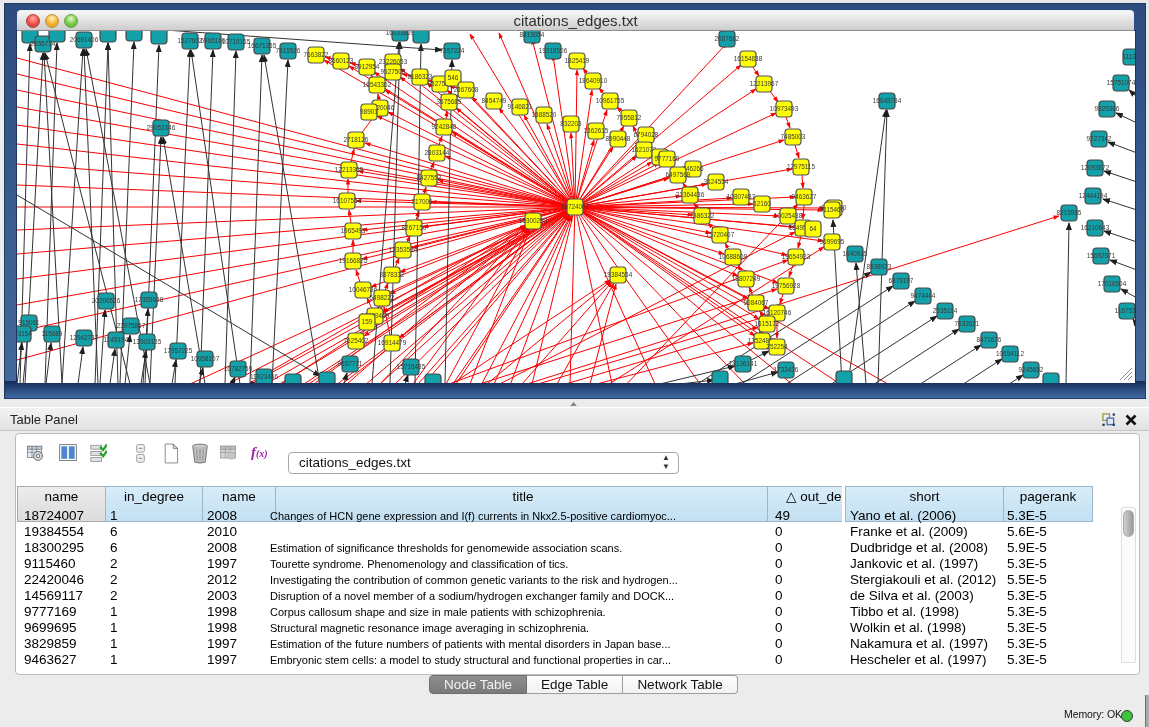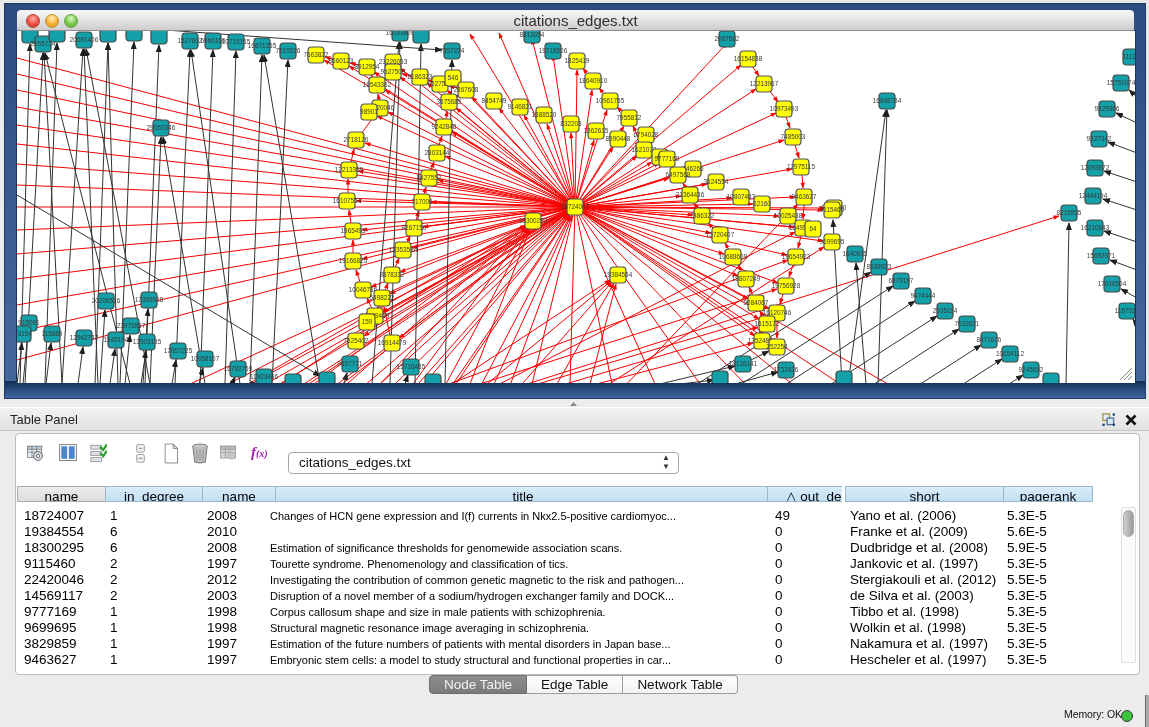--- a/index.html
+++ b/index.html
@@ -26,21 +26,21 @@
 #tphead .lbl{position:absolute;left:10px;top:4px;font-size:13px;color:#222}
 #tphead .flt{position:absolute;left:1102px;top:5px;width:13px;height:13px}
 #panel{position:absolute;left:15px;top:33px;width:1125px;height:242px;background:#fff;border:1px solid #bcbcbc;border-radius:4px}
 
 #tbar{position:absolute;left:0;top:0;width:100%;height:46px}
 .ic{position:absolute;top:9px}
 #combo{position:absolute;left:272px;top:18px;width:391px;height:22px;background:#fff;border:1px solid #a6a6a6;border-radius:4px;font-size:13.5px;color:#111;line-height:20px;padding-left:10px}
 #combo .ud{position:absolute;right:8px;top:0;font-size:8px;color:#333;line-height:9px;text-align:center}
 
 #thdr{position:absolute;left:1px;top:52px;height:21px;font-size:13.5px;color:#000}
-.hc{position:absolute;top:0;height:16px;border:1px solid #9ab6c8;border-right:none;background:linear-gradient(#d8ecf8,#c2e0f2);text-align:center;line-height:19px;white-space:nowrap;overflow:hidden}
+.hc{position:absolute;top:0;height:36px;border:1px solid #9ab6c8;border-right:none;background:linear-gradient(#d8ecf8,#c2e0f2);text-align:center;line-height:19px;white-space:nowrap;overflow:hidden}
 .hc.first{background:linear-gradient(#ececec,#dcdcdc);border-color:#aaa}
 .hc.last{border-right:1px solid #9ab6c8}
 #rows{position:absolute;left:1px;top:74px;width:1105px;font-size:13.5px;color:#000}
 .row{position:absolute;height:16px;line-height:16px;white-space:nowrap;width:1100px}
 .c0{position:absolute;left:7px}.c1{position:absolute;left:93px}.c2{position:absolute;left:190px}.c3{position:absolute;left:253px;width:486px;overflow:hidden;font-size:11px}.c4{position:absolute;left:758px}.c5{position:absolute;left:833px}.c6{position:absolute;left:990px}
 #vsb{position:absolute;right:3px;top:73px;width:15px;height:156px;background:#fbfbfb;border:1px solid #dedede;border-radius:2px}
 #vsb .th{position:absolute;left:1px;top:2px;width:11px;height:27px;border-radius:6px;background:linear-gradient(90deg,#cfcfcf,#9a9a9a);border:1px solid #aaa}
 
 #tabs{position:absolute;left:429px;top:275px;height:19px;font-size:13.5px;display:flex}
 .tab{height:19px;line-height:18px;padding:0 14px;background:linear-gradient(#fdfdfd,#f2f2f2);border:1px solid #9e9e9e;border-left:none;color:#111}
@@ -713,21 +713,21 @@
           <span class="c2">1997</span>
           <span class="c3">Tourette syndrome. Phenomenology and classification of tics.</span>
           <span class="c4">0</span>
           <span class="c5">Jankovic et al. (1997)</span>
           <span class="c6">5.3E-5</span>
         </div>
         <div class="row" style="top:64px">
           <span class="c0">22420046</span>
           <span class="c1">2</span>
           <span class="c2">2012</span>
-          <span class="c3">Investigating the contribution of common genetic magnetic to the risk and pathogen...</span>
+          <span class="c3">Investigating the contribution of common genetic variants to the risk and hydrogen...</span>
           <span class="c4">0</span>
           <span class="c5">Stergiakouli et al. (2012)</span>
           <span class="c6">5.5E-5</span>
         </div>
         <div class="row" style="top:80px">
           <span class="c0">14569117</span>
           <span class="c1">2</span>
           <span class="c2">2003</span>
           <span class="c3">Disruption of a novel member of a sodium/hydrogen exchanger family and DOCK...</span>
           <span class="c4">0</span>

